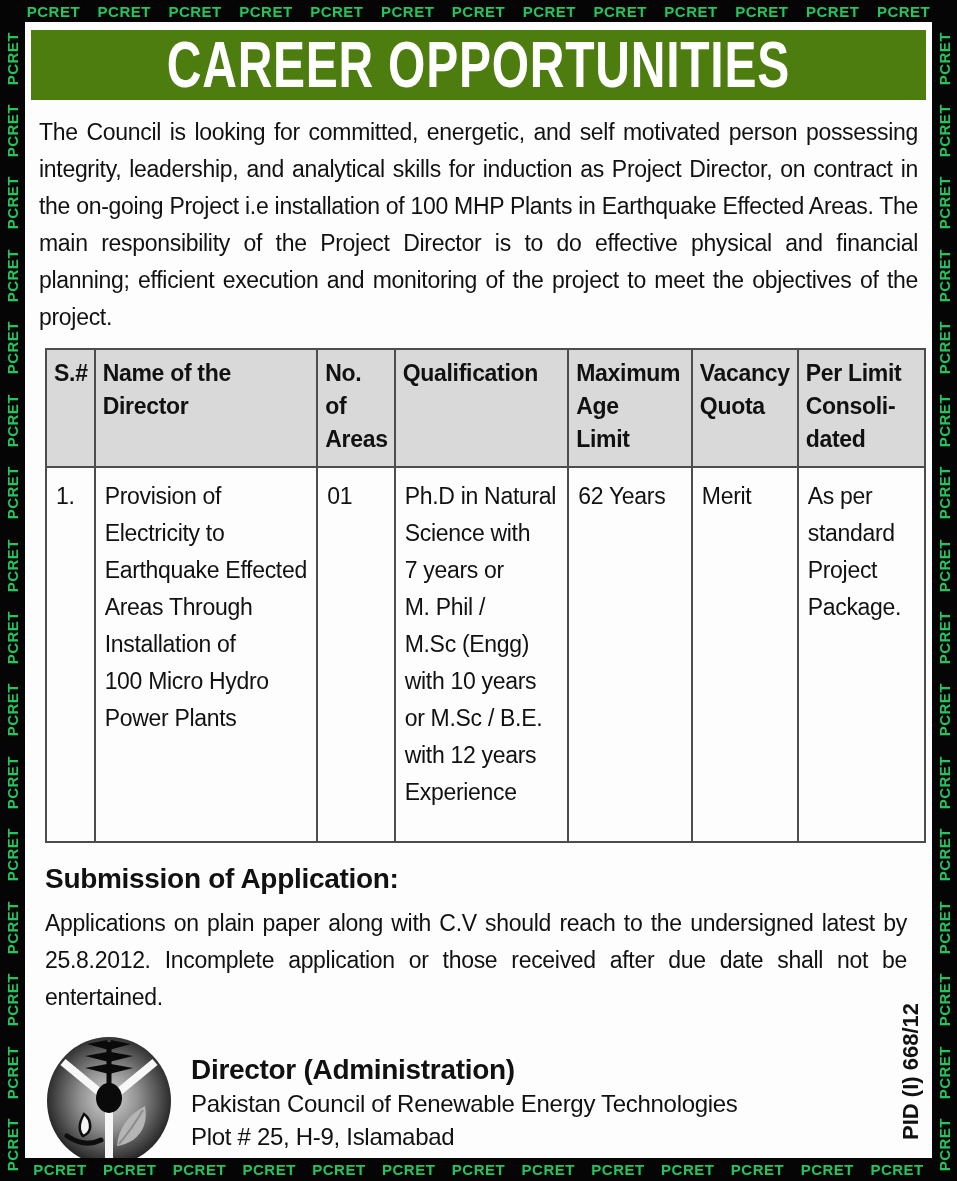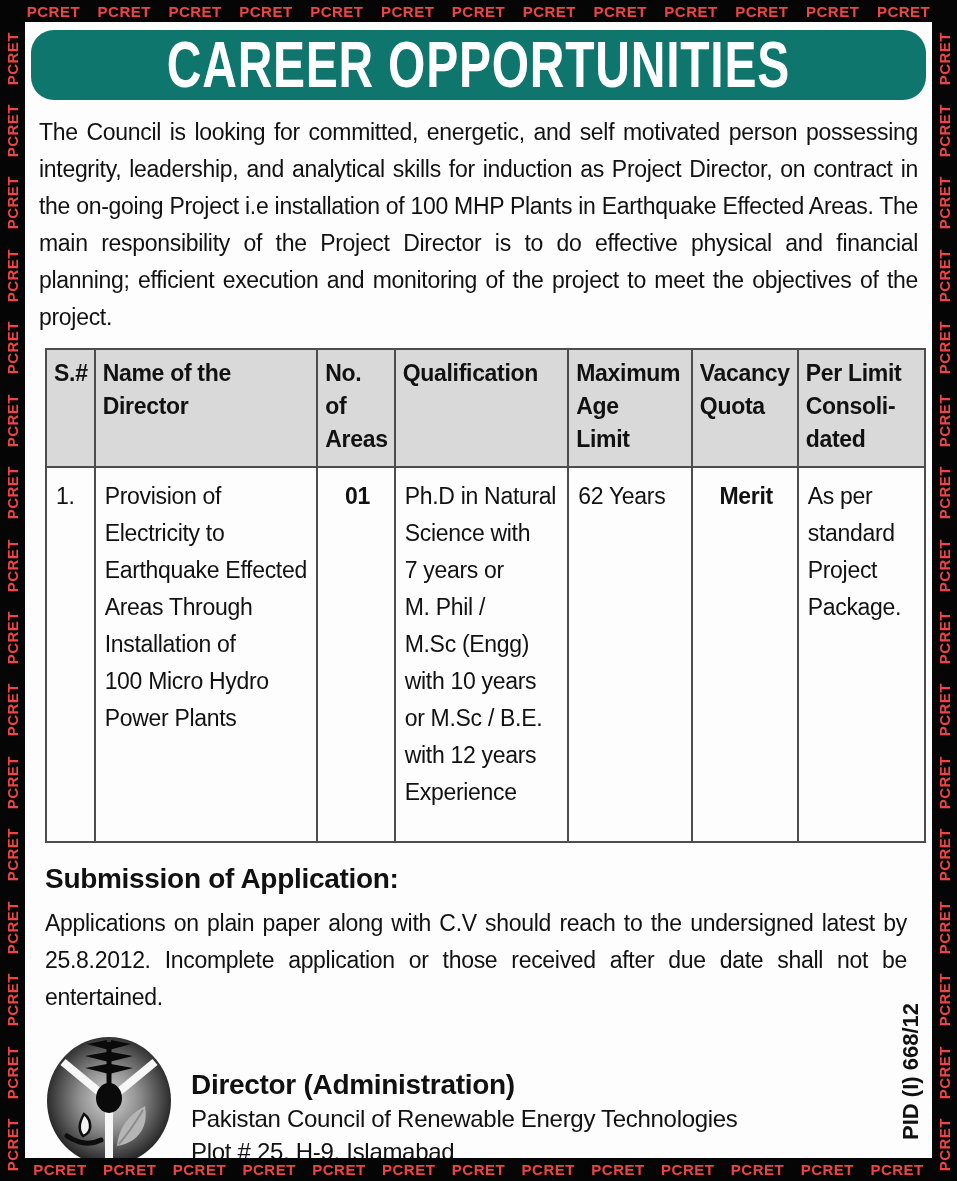--- a/index.html
+++ b/index.html
@@ -1,58 +1,58 @@
 <!DOCTYPE html>
 <html><head>
 <meta charset="utf-8">
 <style>
   html,body{margin:0;padding:0;background:#000;}
   .page{position:relative;width:957px;height:1181px;background:#050505;overflow:hidden;
         font-family:"Liberation Sans",sans-serif;color:#111;}
 
   
   .strip{position:absolute;background:#050505;display:flex;z-index:3;}
-  .strip span{color:#ef4444;font-weight:bold;font-size:15px;letter-spacing:.5px;}
+  .strip span{color:#22c55e;font-weight:bold;font-size:15px;letter-spacing:.5px;}
   .strip-top{left:0;top:0;width:100%;height:22px;flex-direction:row;
              justify-content:space-around;align-items:center;padding:0 18px;box-sizing:border-box;}
   .strip-bottom{left:25px;right:25px;bottom:0;height:23px;flex-direction:row;
              justify-content:space-around;align-items:center;}
   .strip-left{left:0;top:22px;bottom:0;width:25px;flex-direction:column;
              justify-content:space-around;align-items:center;}
   .strip-right{right:0;top:22px;bottom:0;width:25px;flex-direction:column;
              justify-content:space-around;align-items:center;}
   .vword{writing-mode:vertical-rl;transform:rotate(180deg);}
 
   
   .sheet{position:absolute;left:25px;top:22px;right:25px;bottom:23px;background:#fdfdfd;
          box-sizing:border-box;padding:8px 6px;}
 
-  .title-bar{margin:0 0 0 0;height:70px;background:#0f766e;display:flex;
-             align-items:center;justify-content:center;overflow:hidden;border-radius:23px;}
+  .title-bar{margin:0 0 0 0;height:70px;background:#4d7c0f;display:flex;
+             align-items:center;justify-content:center;overflow:hidden;}
   .title-bar .t{color:#fff;font-weight:bold;font-size:64px;line-height:1;
                 transform:scaleX(.75);transform-origin:center;white-space:nowrap;letter-spacing:1px;}
 
   .intro{margin:14px 8px 0 8px;font-size:23px;line-height:37px;text-align:justify;
          letter-spacing:-.3px;}
 
   table.jobs{border-collapse:collapse;margin:12px 0 0 14px;table-layout:fixed;}
   table.jobs th,table.jobs td{border:2px solid #4d4d4d;vertical-align:top;
          font-size:23px;letter-spacing:-.3px;white-space:pre-line;box-sizing:border-box;}
   table.jobs th{background:#d9d9d9;font-weight:bold;line-height:33px;padding:7px 6px 10px 7px;
          text-align:left;}
   table.jobs td{background:#fdfdfd;line-height:37px;padding:10px 6px 8px 9px;height:375px;}
   .c-sno{width:47px;} .c-name{width:232px;} .c-posts{width:63px;} .c-qual{width:176px;}
   .c-age{width:124px;} .c-quota{width:106px;} .c-salary{width:129px;}
-  .center{text-align:center;font-weight:bold;}
+  .center{text-align:left;}
 
   .sub-head{margin:20px 0 0 14px;font-size:28px;font-weight:bold;letter-spacing:-.3px;}
   .sub-body{margin:10px 19px 0 14px;font-size:23px;line-height:37px;text-align:justify;
             letter-spacing:-.3px;}
 
-  .footer{display:flex;margin:18px 0 0 12px;gap:16px;align-items:flex-end;}
+  .footer{display:flex;margin:18px 0 0 12px;gap:16px;align-items:center;}
   .footer svg{flex:0 0 auto;display:block;}
   .ftext{padding-top:4px;}
   .f-sign{font-size:28px;font-weight:bold;line-height:34px;letter-spacing:-.3px;}
   .f-line{font-size:24px;line-height:33px;letter-spacing:-.3px;}
 
   .pid{position:absolute;right:8px;bottom:12px;font-weight:bold;font-size:22px;
        letter-spacing:0;}
   .pid .vword{writing-mode:vertical-rl;transform:rotate(180deg);display:inline-block;}
 </style>
 </head>

